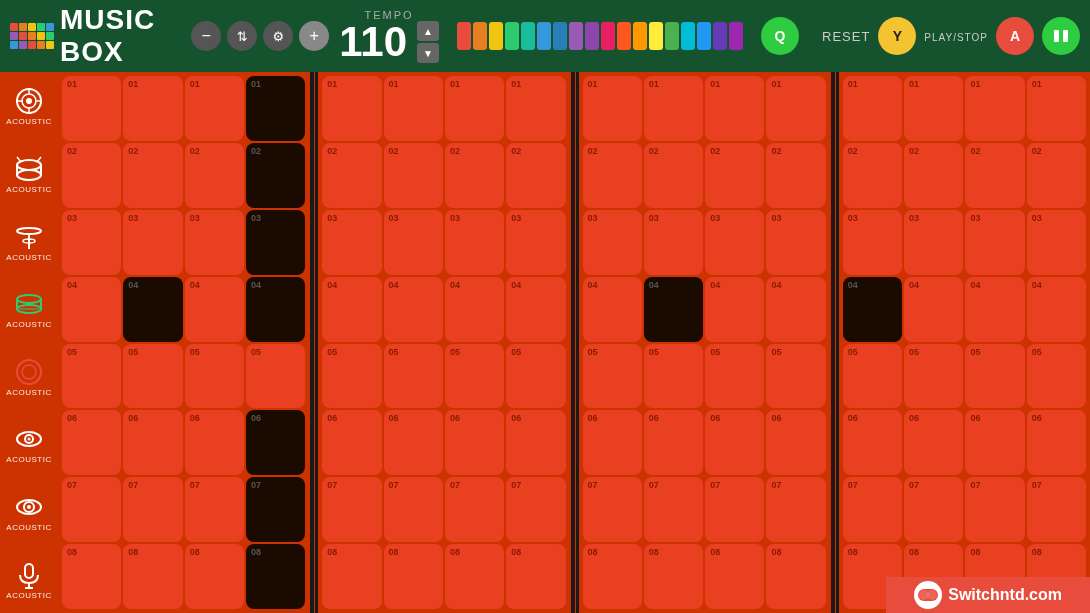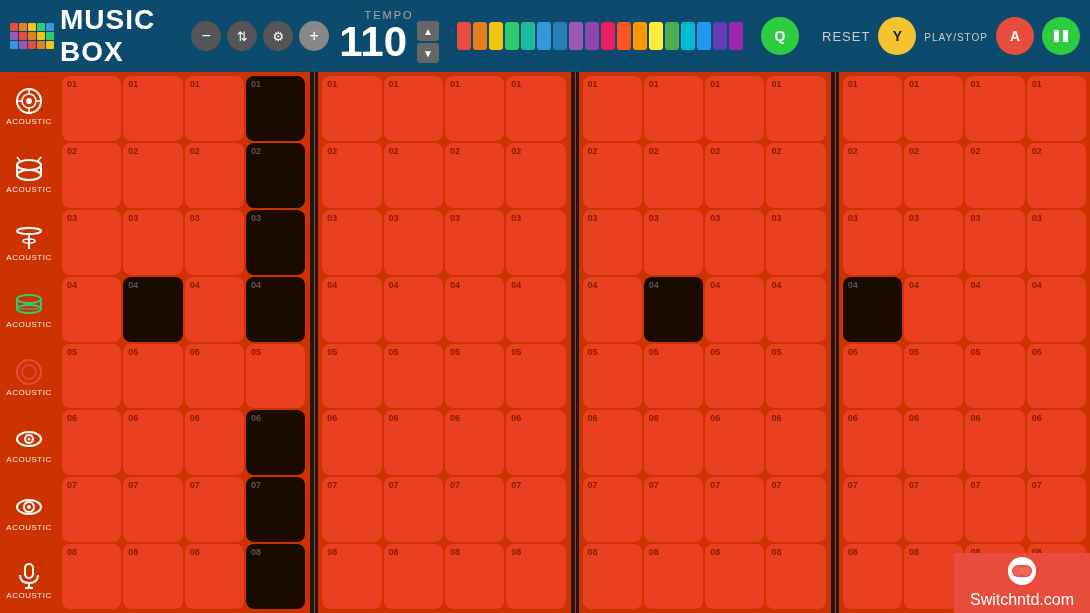--- a/index.html
+++ b/index.html
@@ -9,21 +9,21 @@
       overflow: hidden;
       background: #1a1a1a;
       font-family: Arial, sans-serif;
       position: relative;
     }
 
     
     #topbar {
       width: 1090px;
       height: 72px;
-      background: #0c4a6e;
+      background: #14532d;
       display: flex;
       align-items: center;
       padding: 0 10px;
       gap: 10px;
       position: relative;
       z-index: 10;
     }
 
     .logo-area {
       display: flex;
@@ -318,28 +318,27 @@
       flex-shrink: 0;
     }
 
     
     .watermark {
       position: absolute;
       bottom: 0;
       right: 0;
       background: #e74c3c;
       color: white;
-      padding: 4px 16px;
+      padding: 4px 28px;
       font-size: 16px;
-      font-weight: normal;
+      font-weight: bold;
       display: flex;
       align-items: center;
       gap: 6px;
       z-index: 20;
-      flex-direction: column;
     }
 
     .nintendo-logo {
       width: 28px;
       height: 28px;
       background: white;
       border-radius: 50%;
       display: flex;
       align-items: center;
       justify-content: center;

